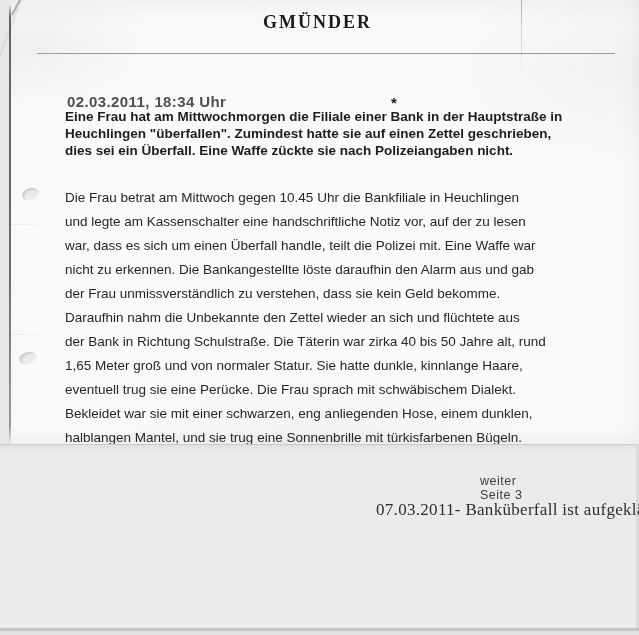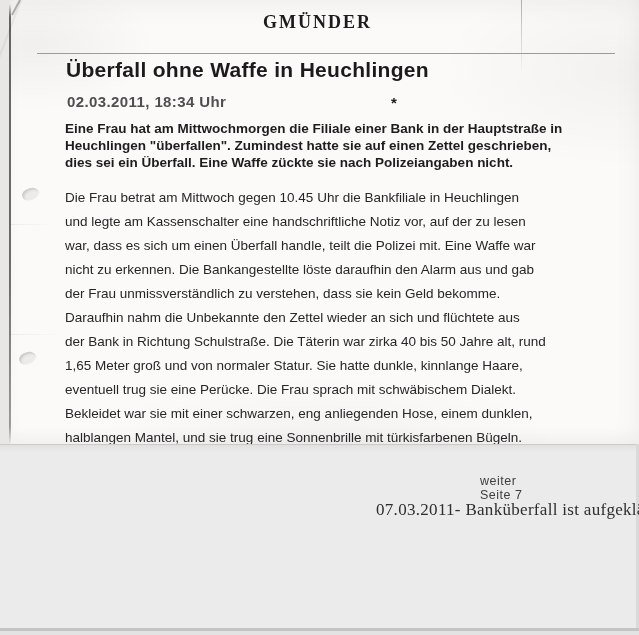--- a/index.html
+++ b/index.html
@@ -94,21 +94,21 @@
   .date {
     position: absolute; left: 67px; top: 93px;
     font-size: 15px; font-weight: 600; color: #4f4f4f;
     letter-spacing: 0.4px;
   }
   .footnote-marker {
     position: absolute; left: 391px; top: 94px;
     font-size: 15px; font-weight: bold; color: #1b1b1b;
   }
   .lead {
-    position: absolute; left: 65px; top: 120px; width: 530px; margin: 0;
+    position: absolute; left: 65px; top: 108px; width: 530px; margin: 0;
     font-size: 13.5px; font-weight: bold; line-height: 17px;
     color: #1d1d1d; white-space: pre-line;
   }
   .bodytext {
     position: absolute; left: 65px; top: 186px; width: 530px; margin: 0;
     font-size: 13.5px; line-height: 24px;
     color: #262626; white-space: pre-line;
   }
   
   .copy-bottom {
@@ -160,21 +160,20 @@
   <div class="crease-left-1"></div>
   <div class="crease-left-2"></div>
   <div class="hole hole-1"></div>
   <div class="hole hole-2"></div>
 
   <div class="masthead">
     <div>GMÜNDER</div>
   </div>
 
   <div class="rule"></div>
-  <h1 class="title">Überfall ohne Waffe in Heuchlingen</h1>
   <div class="date">02.03.2011, 18:34 Uhr</div>
   <div class="footnote-marker">*</div>
   <p class="lead">Eine Frau hat am Mittwochmorgen die Filiale einer Bank in der Hauptstraße in
 Heuchlingen "überfallen". Zumindest hatte sie auf einen Zettel geschrieben,
 dies sei ein Überfall. Eine Waffe zückte sie nach Polizeiangaben nicht.</p>
   <p class="bodytext">Die Frau betrat am Mittwoch gegen 10.45 Uhr die Bankfiliale in Heuchlingen
 und legte am Kassenschalter eine handschriftliche Notiz vor, auf der zu lesen
 war, dass es sich um einen Überfall handle, teilt die Polizei mit. Eine Waffe war
 nicht zu erkennen. Die Bankangestellte löste daraufhin den Alarm aus und gab
 der Frau unmissverständlich zu verstehen, dass sie kein Geld bekomme.
@@ -188,16 +187,16 @@
 November 2010 in ähnlicher Weise aufgetreten war. Hinweise von Zeugen
 nimmt die Kriminalpolizei Schwäbisch Gmünd unter der Telefonnummer
 (07171) 3580 entgegen.</p>
 
   <div class="copy-bottom"></div>
   <div class="copy-bottom-smudge"></div>
   <div class="copy-right-edge"></div>
   <div class="scan-bottom-edge"></div>
   <div class="scan-bottom-below"></div>
 
-  <div class="continuation">weiter Seite 7</div>
+  <div class="continuation">weiter Seite 3</div>
   <div class="followup">07.03.2011- Banküberfall ist aufgeklärt</div>
 
 </div>
 
 </body></html>

